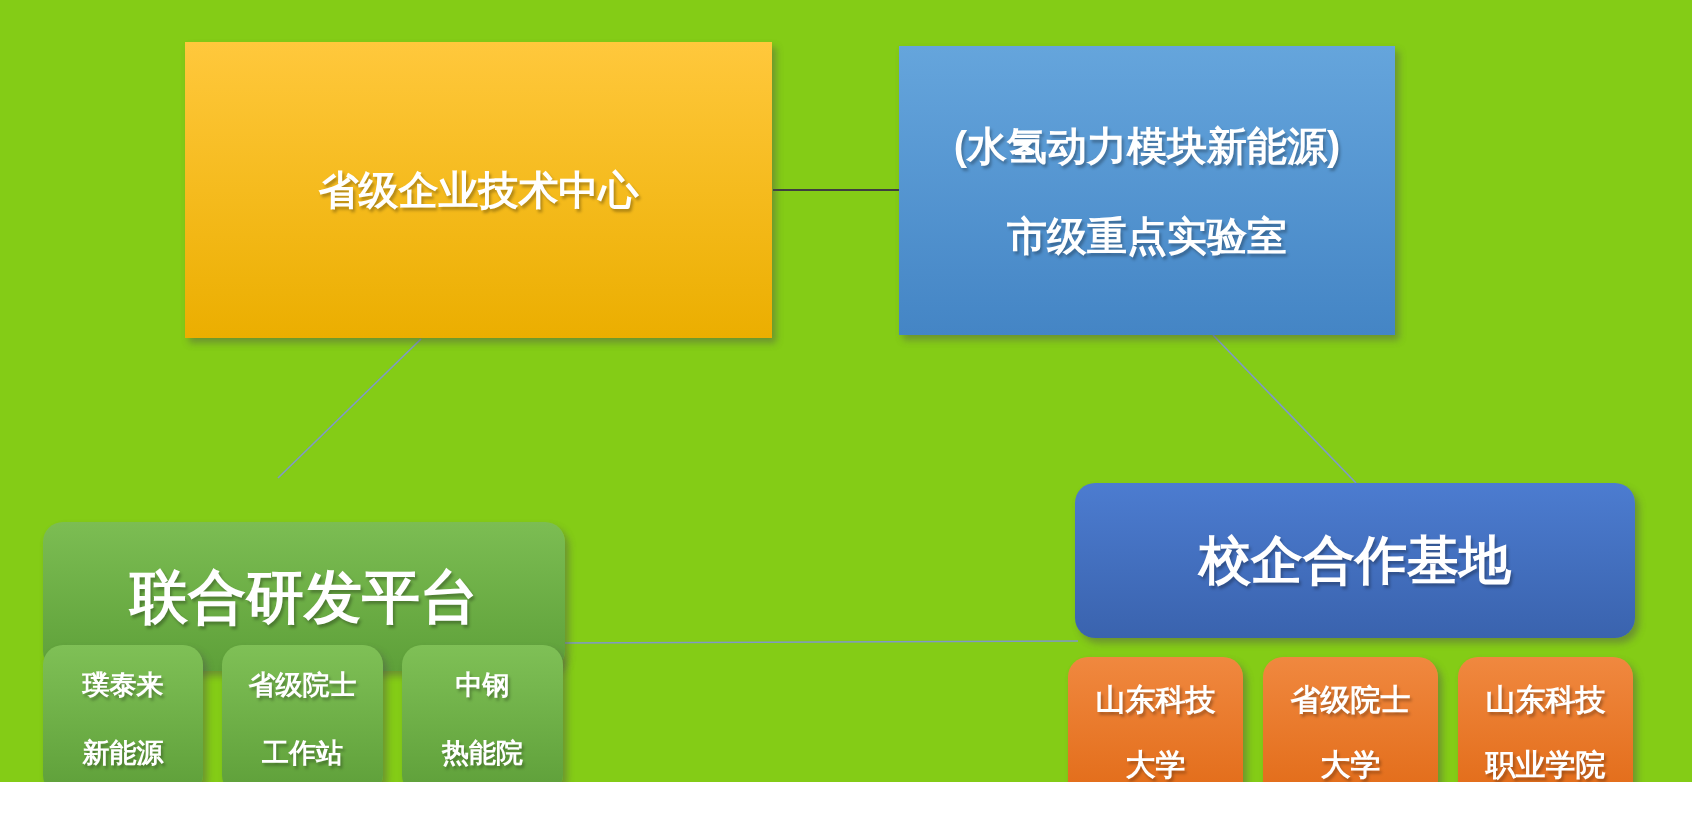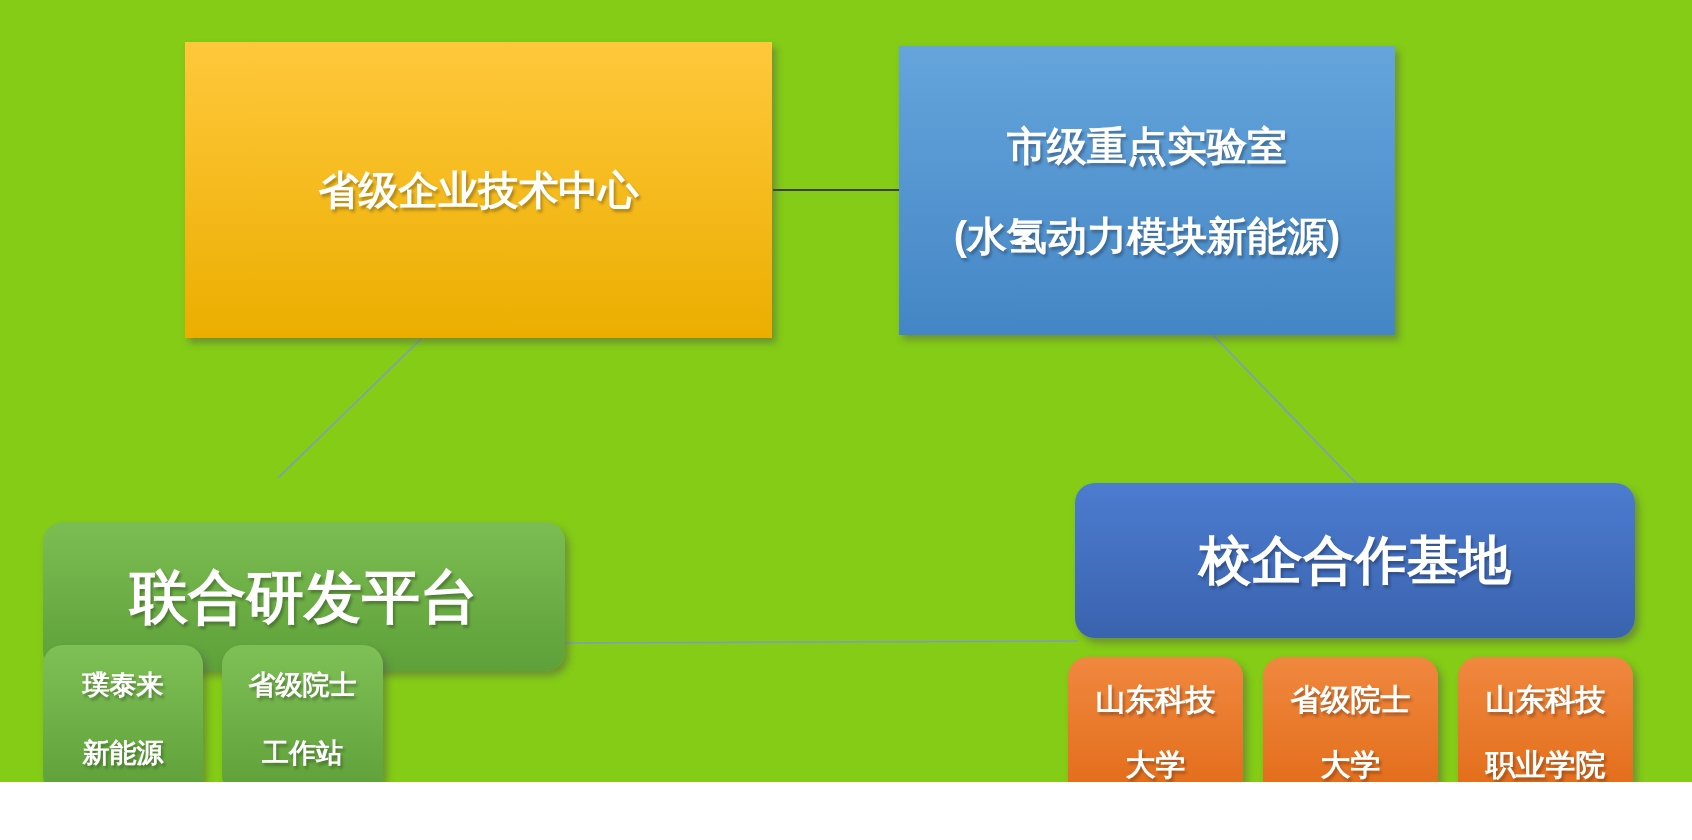--- a/index.html
+++ b/index.html
@@ -63,40 +63,44 @@
     <line x1="421" y1="339" x2="278" y2="478" stroke="#8099c8" stroke-width="1.6"></line>
     <line x1="1213" y1="335" x2="1356" y2="483" stroke="#8099c8" stroke-width="1.6"></line>
     <line x1="557" y1="643" x2="1078" y2="641" stroke="#8099c8" stroke-width="1.6"></line>
   </svg>
 
   <div class="box gold">
     <div class="tline">省级企业技术中心</div>
   </div>
 
   <div class="box skyblue">
+    <div class="tline">(水氢动力模块新能源)</div>
     <div class="tline">市级重点实验室</div>
-    <div class="tline">(水氢动力模块新能源)</div>
   </div>
 
   <div class="box green-hdr">
     <div class="tline">联合研发平台</div>
   </div>
 
   <div class="box royal-hdr">
     <div class="tline">校企合作基地</div>
   </div>
 
   <div class="box tile green g2">
     <div class="tline">省级院士</div>
     <div class="tline">工作站</div>
   </div>
   <div class="box tile green g1">
     <div class="tline">璞泰来</div>
     <div class="tline">新能源</div>
   </div>
+  <div class="box tile green g3">
+    <div class="tline">中钢</div>
+    <div class="tline">热能院</div>
+  </div>
 
   <div class="box tile orange o1">
     <div class="tline">山东科技</div>
     <div class="tline">大学</div>
   </div>
   <div class="box tile orange o2">
     <div class="tline">省级院士</div>
     <div class="tline">大学</div>
   </div>
   <div class="box tile orange o3">

